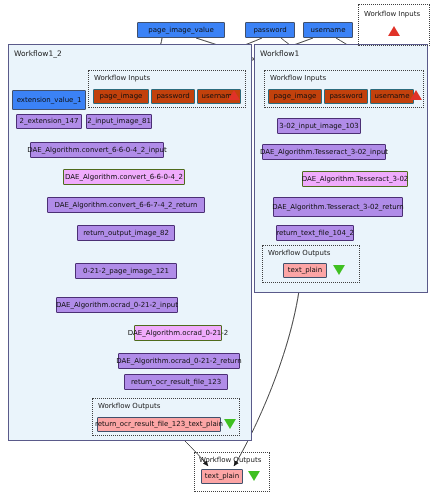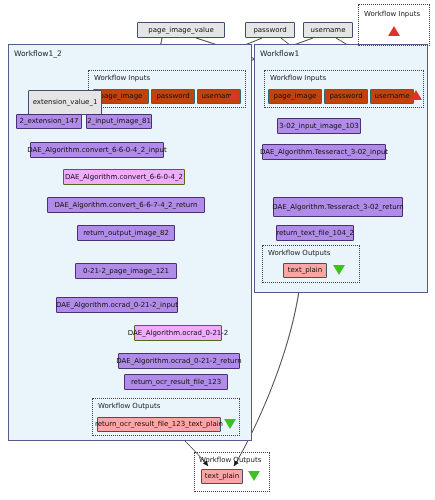--- a/index.html
+++ b/index.html
@@ -71,21 +71,21 @@
     line-height: 1;
     display: flex;
     align-items: center;
     justify-content: center;
     text-align: center;
     white-space: nowrap;
     z-index: 6;
     border-radius: 1px;
     padding: 0 2px;
   }
-  .n-gray   { background: #e5e5e5; border-color: #41506b; }
+  .n-gray   { background: #3b82f6; border-color: #41506b; }
   .n-blue   { background: #c2410c; border-color: #2b6b7d; }
   .n-purple { background: #b08ce8; border-color: #4b2f74; }
   .n-green  { background: #f0abfc; border-color: #4e6b1c; }
   .n-steel  { background: #fca5a5; border-color: #41506b; }
 
   .tri {
     position: absolute;
     width: 0;
     height: 0;
     z-index: 6;
@@ -188,21 +188,21 @@
   <div class="container-box" style="left:8px; top:44px; width:244px; height:397px;"></div>
   <div class="container-label" style="left:14px; top:49px;">Workflow1_2</div>
 
   <div class="dotted-box" style="left:88px; top:70px; width:158px; height:38px;"></div>
   <div class="dotted-label" style="left:94px; top:74px;">Workflow Inputs</div>
   <div class="node n-blue" style="left:93px; top:89px; width:56px; height:15px;">page_image</div>
   <div class="node n-blue" style="left:151px; top:89px; width:44px; height:15px;">password</div>
   <div class="node n-blue" style="left:197px; top:89px; width:44px; height:15px;">username</div>
   <div class="tri tri-up" style="left:228px; top:90px;"></div>
 
-  <div class="node n-gray" style="left:12px; top:90px; width:74px; height:25px;margin-left:16px;">extension_value_1</div>
+  <div class="node n-gray" style="left:12px; top:90px; width:74px; height:20px;">extension_value_1</div>
   <div class="node n-purple" style="left:16px; top:114px; width:66px; height:15px;">2_extension_147</div>
   <div class="node n-purple" style="left:86px; top:114px; width:66px; height:15px;">2_input_image_81</div>
   <div class="node n-purple" style="left:30px; top:142px; width:134px; height:16px;">DAE_Algorithm.convert_6-6-0-4_2_input</div>
   <div class="node n-green" style="left:63px; top:169px; width:122px; height:16px;">DAE_Algorithm.convert_6-6-0-4_2</div>
   <div class="node n-purple" style="left:47px; top:197px; width:158px; height:16px;">DAE_Algorithm.convert_6-6-7-4_2_return</div>
   <div class="node n-purple" style="left:77px; top:225px; width:98px; height:16px;">return_output_image_82</div>
   <div class="node n-purple" style="left:75px; top:263px; width:102px; height:16px;text-align:right;">0-21-2_page_image_121</div>
   <div class="node n-purple" style="left:56px; top:297px; width:122px; height:16px;">DAE_Algorithm.ocrad_0-21-2_input</div>
   <div class="node n-green" style="left:134px; top:325px; width:88px; height:16px;">DAE_Algorithm.ocrad_0-21-2</div>
   <div class="node n-purple" style="left:118px; top:353px; width:122px; height:16px;">DAE_Algorithm.ocrad_0-21-2_return</div>
@@ -218,20 +218,21 @@
 
   <div class="dotted-box" style="left:264px; top:70px; width:160px; height:38px;"></div>
   <div class="dotted-label" style="left:270px; top:74px;">Workflow Inputs</div>
   <div class="node n-blue" style="left:268px; top:89px; width:54px; height:15px;">page_image</div>
   <div class="node n-blue" style="left:324px; top:89px; width:44px; height:15px;">password</div>
   <div class="node n-blue" style="left:370px; top:89px; width:44px; height:15px;">username</div>
   <div class="tri tri-up" style="left:410px; top:90px;"></div>
 
   <div class="node n-purple" style="left:277px; top:118px; width:84px; height:16px;">3-02_input_image_103</div>
   <div class="node n-purple" style="left:262px; top:144px; width:124px; height:16px;">DAE_Algorithm.Tesseract_3-02_input</div>
+  <div class="node n-green" style="left:302px; top:171px; width:106px; height:16px;">DAE_Algorithm.Tesseract_3-02</div>
   <div class="node n-purple" style="left:273px; top:197px; width:130px; height:20px;">DAE_Algorithm.Tesseract_3-02_return</div>
   <div class="node n-purple" style="left:276px; top:225px; width:78px; height:16px;">return_text_file_104_2</div>
 
   <div class="dotted-box" style="left:262px; top:245px; width:98px; height:38px;"></div>
   <div class="dotted-label" style="left:268px; top:249px;">Workflow Outputs</div>
   <div class="node n-steel" style="left:283px; top:263px; width:44px; height:15px;">text_plain</div>
   <div class="tri tri-down" style="left:333px; top:265px;"></div>
 
   <div class="dotted-box" style="left:194px; top:452px; width:76px; height:40px;"></div>
   <div class="dotted-label" style="left:199px; top:456px;">Workflow Outputs</div>

